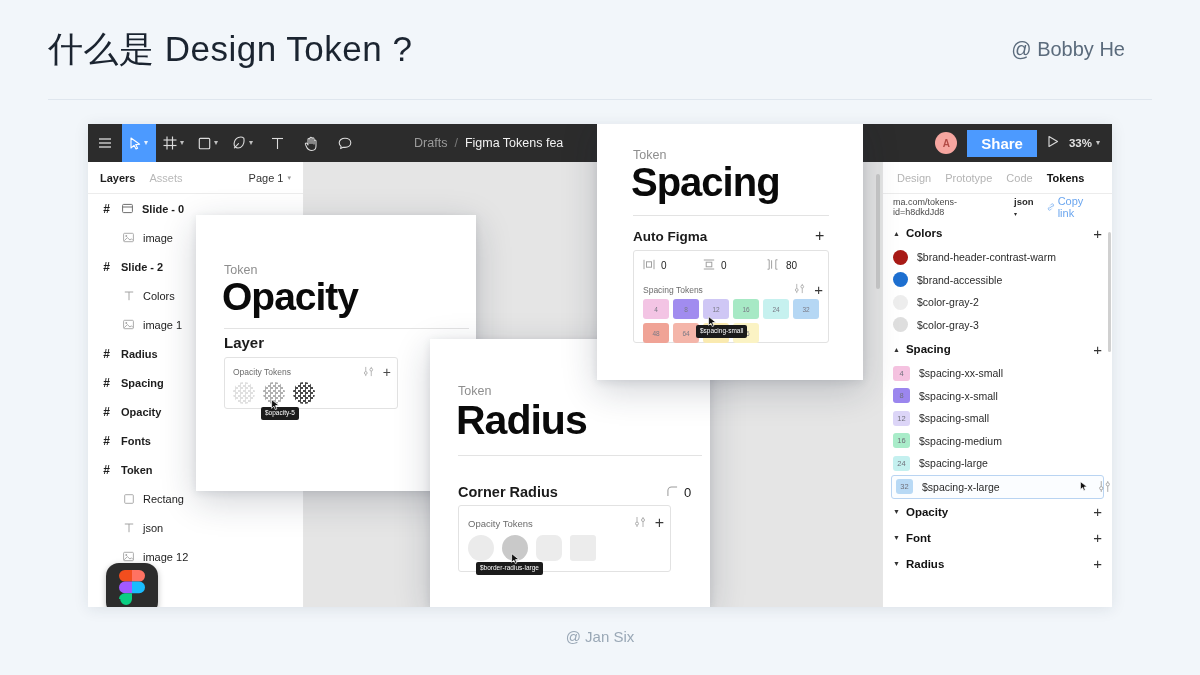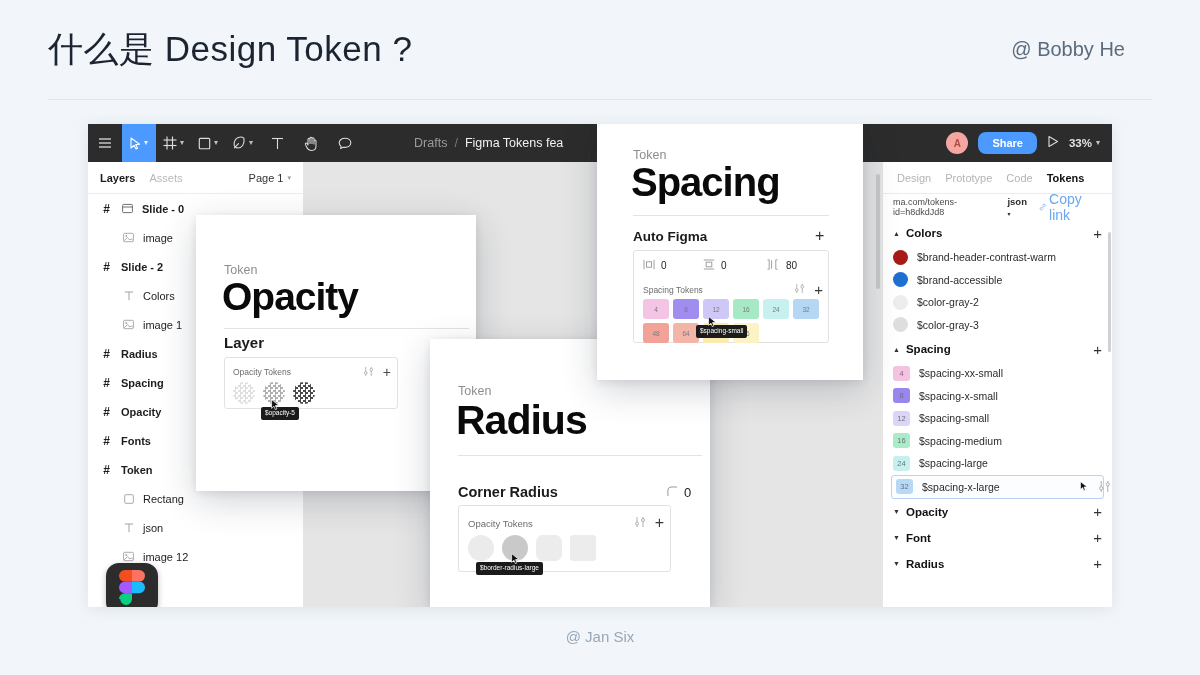--- a/index.html
+++ b/index.html
@@ -84,22 +84,22 @@
   .tb-breadcrumb .doc { color: #f1f1f1; }
   .tb-right { display: flex; align-items: center; gap: 10px; padding-right: 12px; }
   .tb-avatar {
     width: 22px; height: 22px; border-radius: 50%;
     background: #f6a6a0; color: #b24b45;
     font-size: 10px; font-weight: bold;
     display: flex; align-items: center; justify-content: center;
   }
   .tb-share {
     background: #4c9aff; color: #fff;
-    font-size: 11px; font-weight: bold;
-    padding: 5px 14px; border-radius: 8px;
+    font-size: 15px; font-weight: bold;
+    padding: 5px 14px; border-radius: 0;
   }
   .tb-zoom { font-size: 11.5px; font-weight: bold; color: #e2e2e2; display:flex; align-items:center; gap:4px;}
 
   
   .fg-canvas {
     position: absolute; left: 216px; top: 38px;
     width: 578px; height: 445px;
     background: #e5e5e5;
   }
 
@@ -149,21 +149,21 @@
     gap: 14px; padding: 0 14px;
     font-size: 11px; border-bottom: 1px solid #ececec;
   }
   .rp-tabs .t { color: #b4b4b4; }
   .rp-tabs .t.on { color: #111; font-weight: bold; }
   .rp-url {
     height: 26px; display: flex; align-items: center;
     padding: 0 10px; gap: 8px; font-size: 9px; color: #4a4a4a;
   }
   .rp-url .fmt { font-weight: bold; color:#2b2b2b; font-size: 9.5px;}
-  .rp-url .copy { color:#6ba6ef; font-size: 14px; display:flex; align-items:center; gap:3px; }
+  .rp-url .copy { color:#6ba6ef; font-size: 11px; display:flex; align-items:center; gap:3px; }
   .rp-section {
     height: 26px; display: flex; align-items: center;
     padding: 0 10px; gap: 6px;
     font-size: 11.5px; font-weight: bold; color: #111;
   }
   .rp-section .plus { margin-left:auto; color:#333; font-size:15px; line-height:1; font-weight: 400;}
   .rp-caret { font-size: 7px; color: #333; }
   .rp-item {
     height: 22.5px; display: flex; align-items: center;
     padding: 0 10px; gap: 9px;

